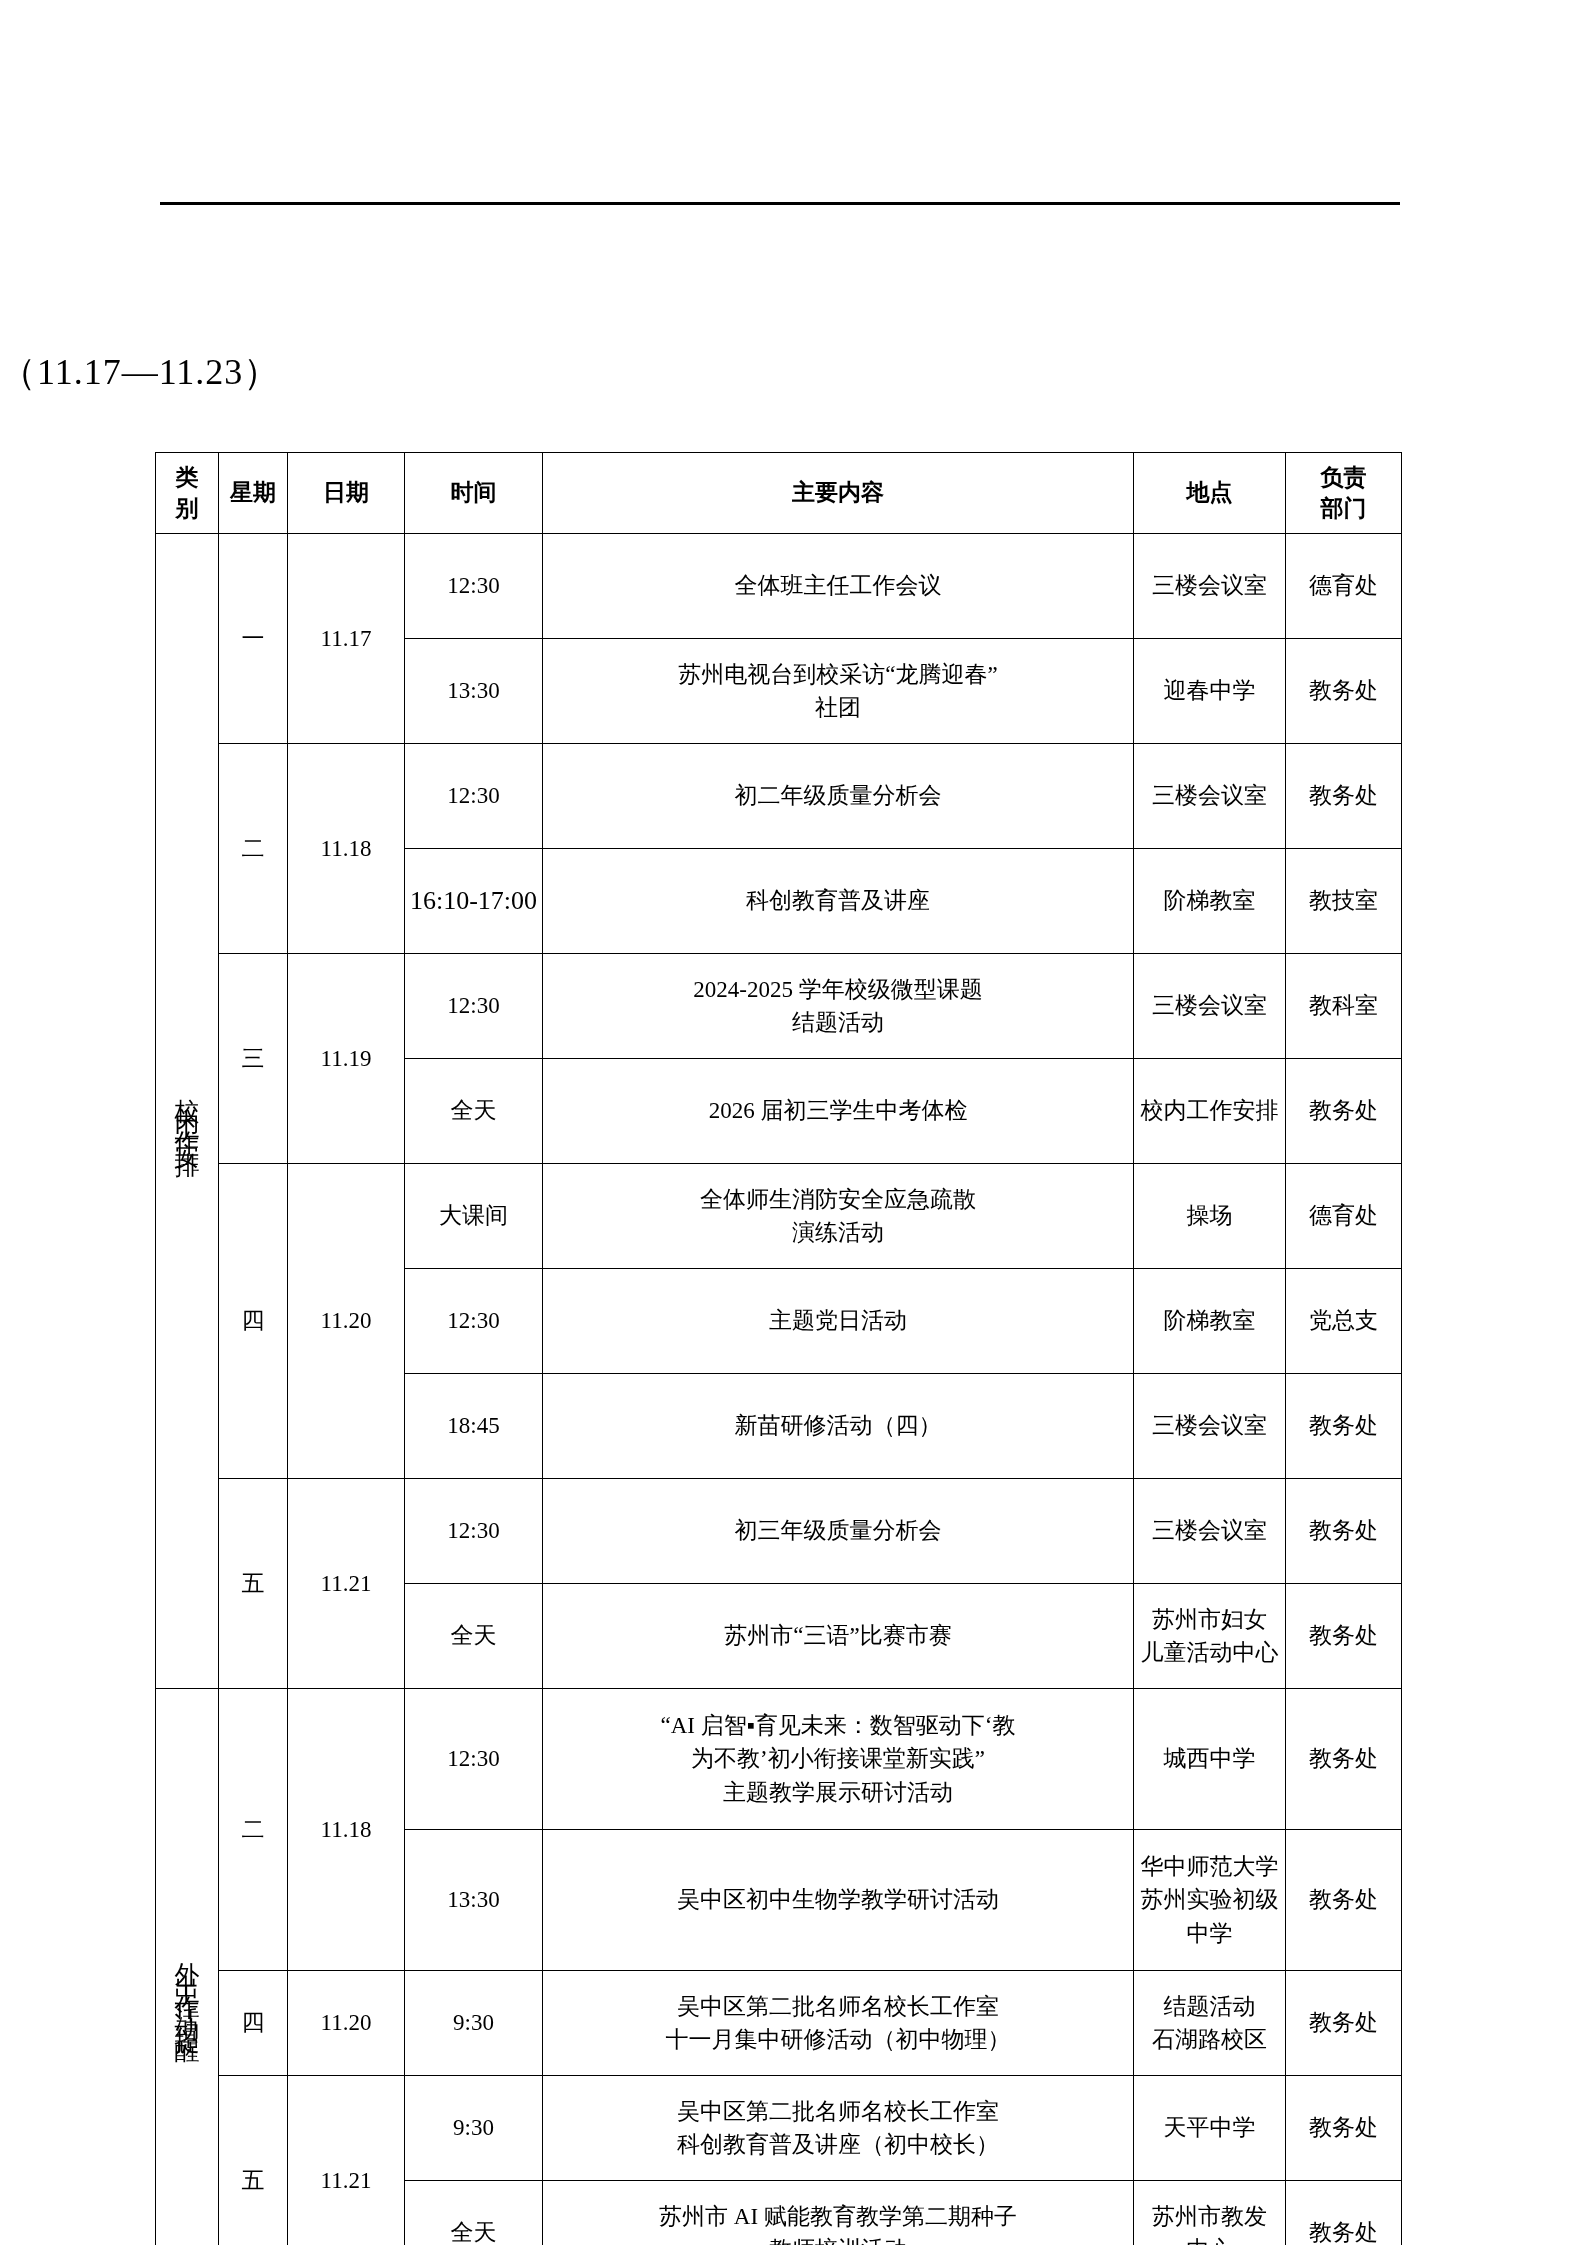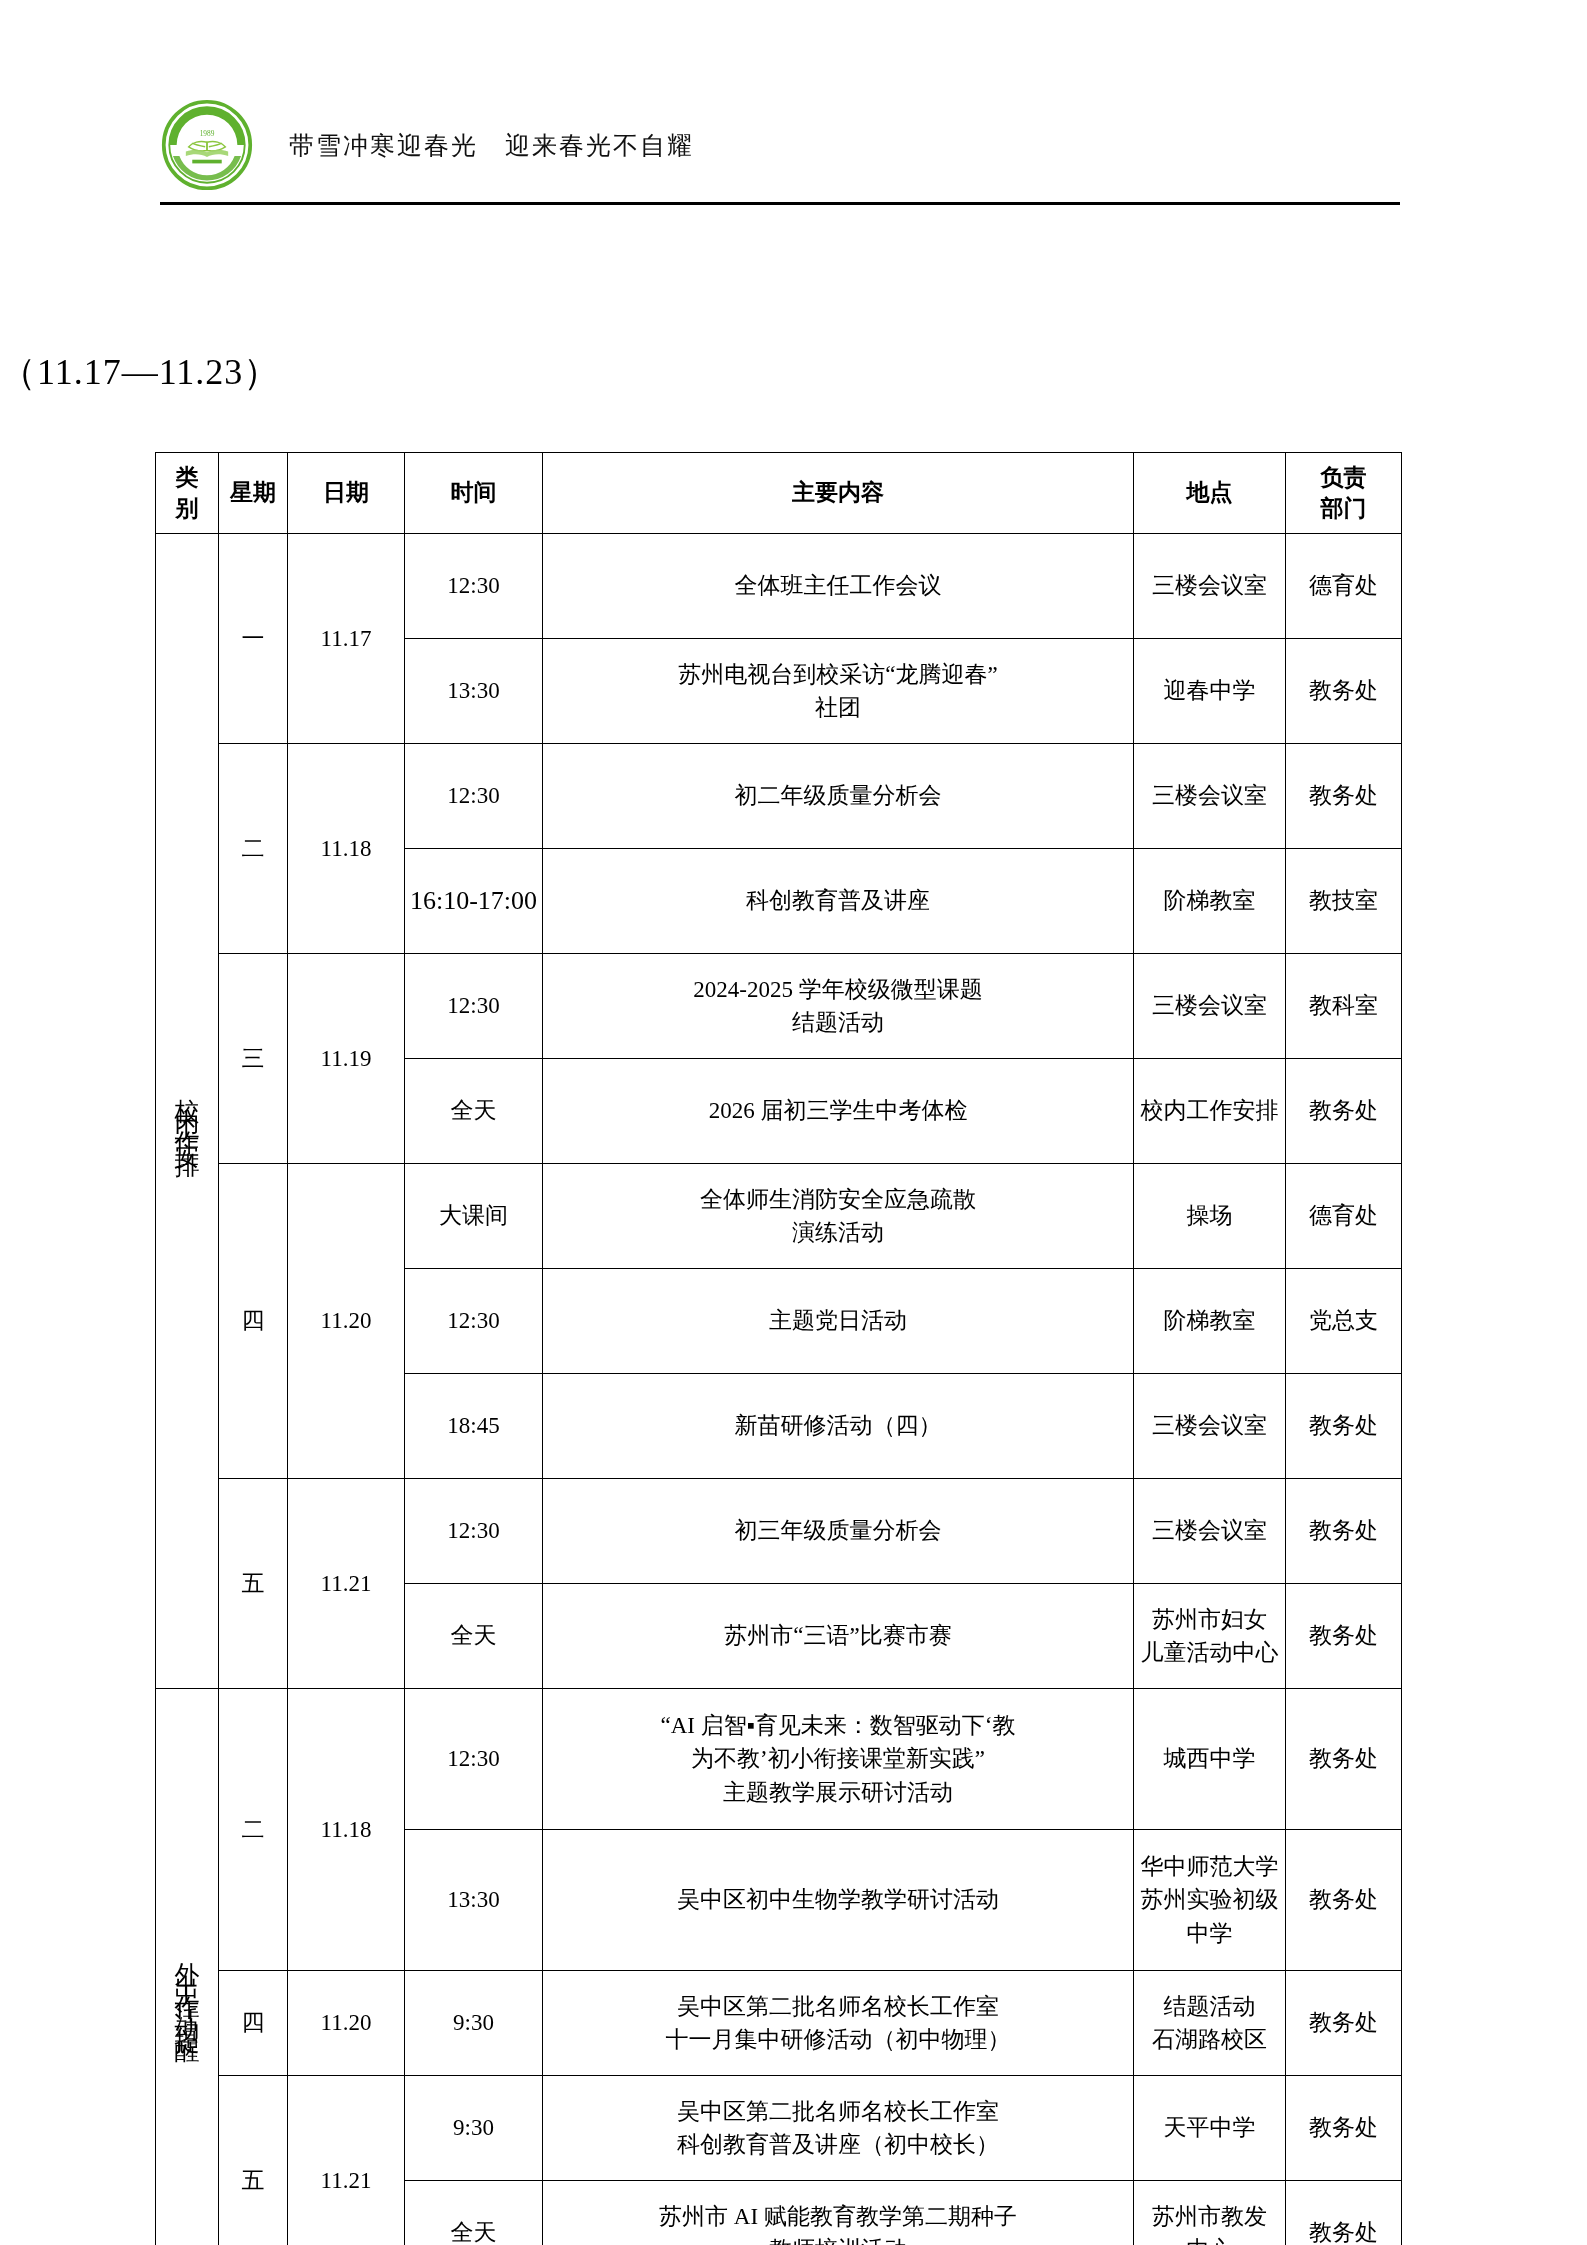--- a/index.html
+++ b/index.html
@@ -145,40 +145,20 @@
 
   .cell-line { display: block; }
   tr.r-h2 td { height: 96px; }
   tr.r-h3 td { height: 132px; }
 </style>
 </head>
 <body>
 
 <div class="page">
 
-  <div class="letterhead">
-    <div class="logo-wrap">
-      <svg class="logo-svg" width="92" height="92" viewBox="0 0 100 100" aria-hidden="true">
-        <circle cx="50" cy="50" r="47" fill="none" stroke="#5fb12e" stroke-width="4"></circle>
-        <circle cx="50" cy="50" r="41" fill="none" stroke="#5fb12e" stroke-width="2"></circle>
-        <path d="M9 50 A41 41 0 0 1 91 50 L83 50 A33 33 0 0 0 17 50 Z" fill="#5fb12e"></path>
-        <path d="M13 62 A39 39 0 0 0 87 62 L80 62 A32 32 0 0 1 20 62 Z" fill="#5fb12e" opacity="0.85"></path>
-        <text x="50" y="40" text-anchor="middle" font-family="'Liberation Serif', serif" font-size="8" fill="#5fb12e">1989</text>
-        <g fill="none" stroke="#8cc63f" stroke-width="1.6">
-          <path d="M50 47 C42 45 34 47 30 52 C36 56 44 57 50 56 Z"></path>
-          <path d="M50 47 C58 45 66 47 70 52 C64 56 56 57 50 56 Z"></path>
-          <path d="M34 48 C38 50 43 51 48 52"></path>
-          <path d="M66 48 C62 50 57 51 52 52"></path>
-        </g>
-        <path d="M27 57 C36 54 44 55 50 58 C56 55 64 54 73 57 L73 62 C64 59 56 60 50 63 C44 60 36 59 27 62 Z" fill="#9fd46a" opacity="0.9"></path>
-        <rect x="34" y="66" width="32" height="4" fill="#5fb12e"></rect>
-      </svg>
-    </div>
-    <div class="motto">带雪冲寒迎春光　迎来春光不自耀</div>
-  </div>
   <div class="rule"></div>
 
   <div class="doc-subtitle">（11.17—11.23）</div>
 
   <div class="sched-wrap">
     <table class="sched">
       <colgroup>
         <col class="c-cat">
           <col class="c-dow">
           <col class="c-date">

